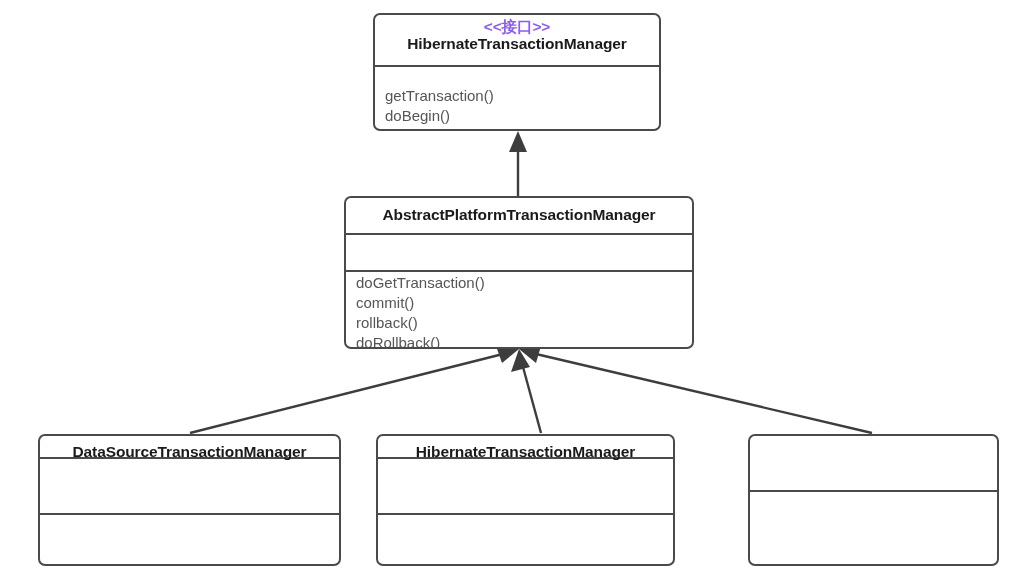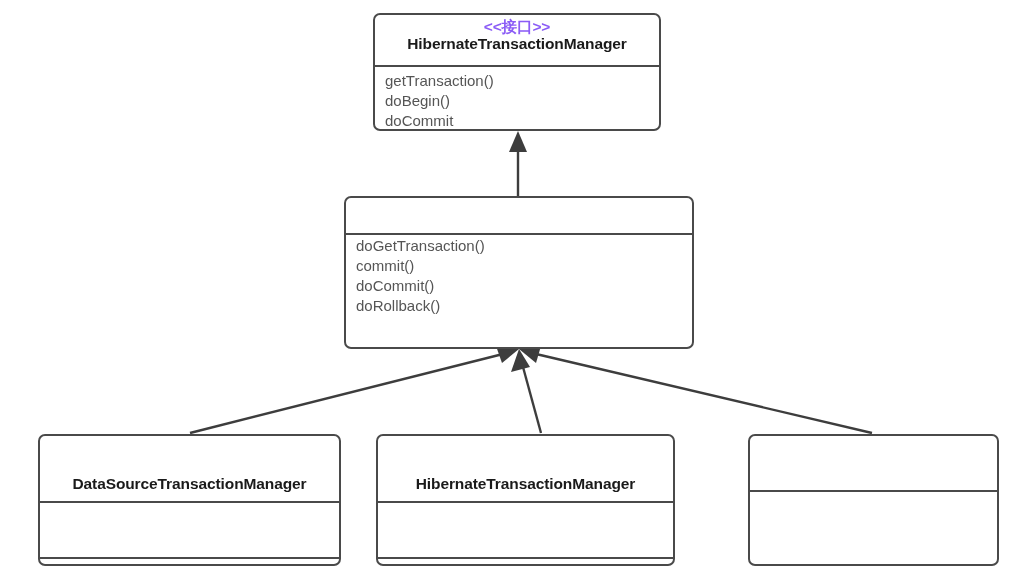--- a/index.html
+++ b/index.html
@@ -70,34 +70,34 @@
   .uml-member {
     white-space: nowrap;
     color: #555555;
   }
 
   
   #node-platform-transaction-manager {
     left: 373px; top: 13px; width: 288px; height: 118px;
   }
   #node-platform-transaction-manager .uml-header { height: 52px; }
-  #node-platform-transaction-manager .uml-compartment { height: 62px; padding-top: 4px; }
+  #node-platform-transaction-manager .uml-compartment { height: 62px; padding-top: 19px; }
 
   #node-abstract-platform-transaction-manager {
     left: 344px; top: 196px; width: 350px; height: 153px;
   }
   #node-abstract-platform-transaction-manager .uml-header {
     height: 37px; line-height: 33px; padding-top: 0; padding-bottom: 0;
   }
   #node-abstract-platform-transaction-manager .attrs { height: 37px; }
   #node-abstract-platform-transaction-manager .ops { height: 96px; padding-top: 1px; }
 
   .leaf-node { top: 434px; height: 132px; }
   .leaf-node .uml-header {
-    height: 35px; line-height: 31px; padding-top: 0; padding-bottom: 12px; margin-top: 32px;
+    height: 23px; line-height: 31px; padding-top: 0; padding-bottom: 12px;
   }
   .leaf-node .attrs { height: 56px; }
   .leaf-node .ops { height: 39px; }
 
   #node-datasource-transaction-manager { left: 38px; width: 303px; }
   #node-hibernate-transaction-manager { left: 376px; width: 299px; }
   #node-jta-transaction-manager { left: 748px; width: 251px; }
 </style>
 </head>
 <body>
@@ -133,25 +133,28 @@
       <span class="uml-name">HibernateTransactionManager</span>
     </div>
     <div class="uml-compartment ops">
       <div class="uml-member">getTransaction()</div>
       <div class="uml-member">doBegin()</div>
       <div class="uml-member">doCommit</div>
     </div>
   </div>
 
   <div class="uml-class" id="node-abstract-platform-transaction-manager">
+    <div class="uml-header">
+      <span class="uml-name">AbstractPlatformTransactionManager</span>
+    </div>
     <div class="uml-compartment attrs empty"></div>
     <div class="uml-compartment ops">
       <div class="uml-member">doGetTransaction()</div>
       <div class="uml-member">commit()</div>
-      <div class="uml-member">doCommit()</div>
+      <div class="uml-member">rollback()</div>
       <div class="uml-member">doRollback()</div>
     </div>
   </div>
 
   <div class="uml-class leaf-node" id="node-datasource-transaction-manager">
     <div class="uml-header">
       <span class="uml-name">DataSourceTransactionManager</span>
     </div>
     <div class="uml-compartment attrs empty"></div>
     <div class="uml-compartment ops empty"></div>

